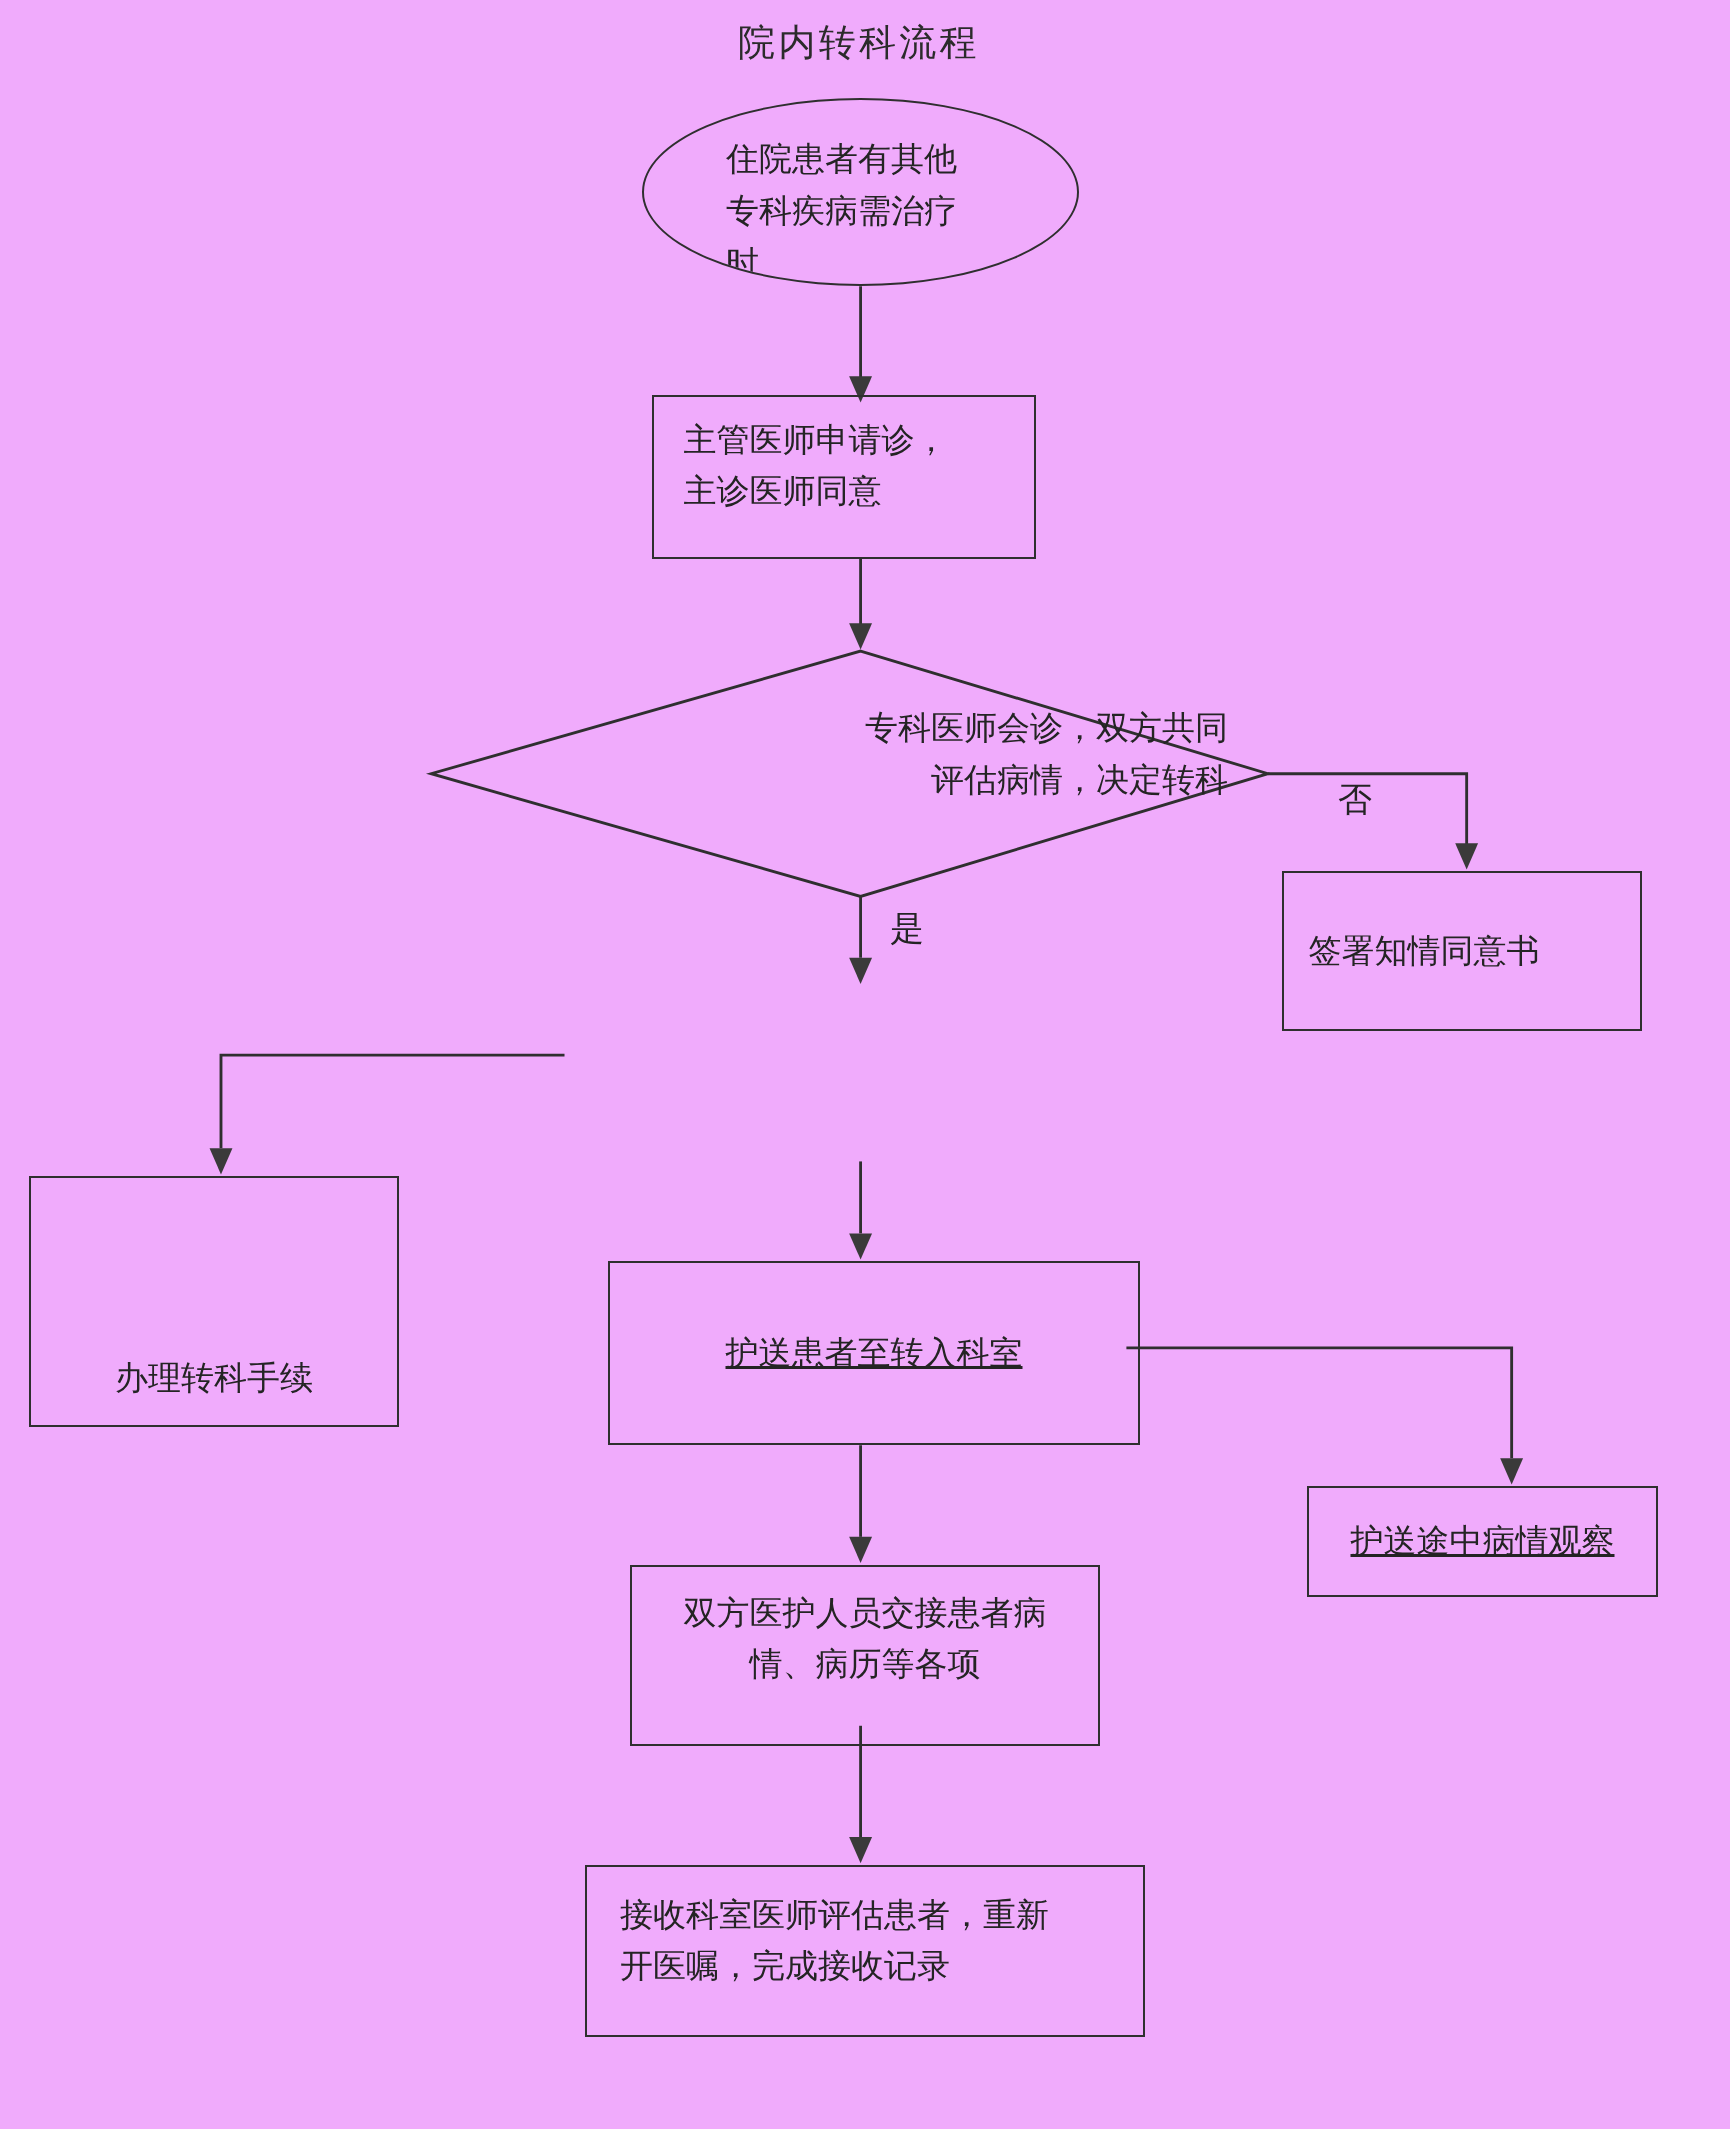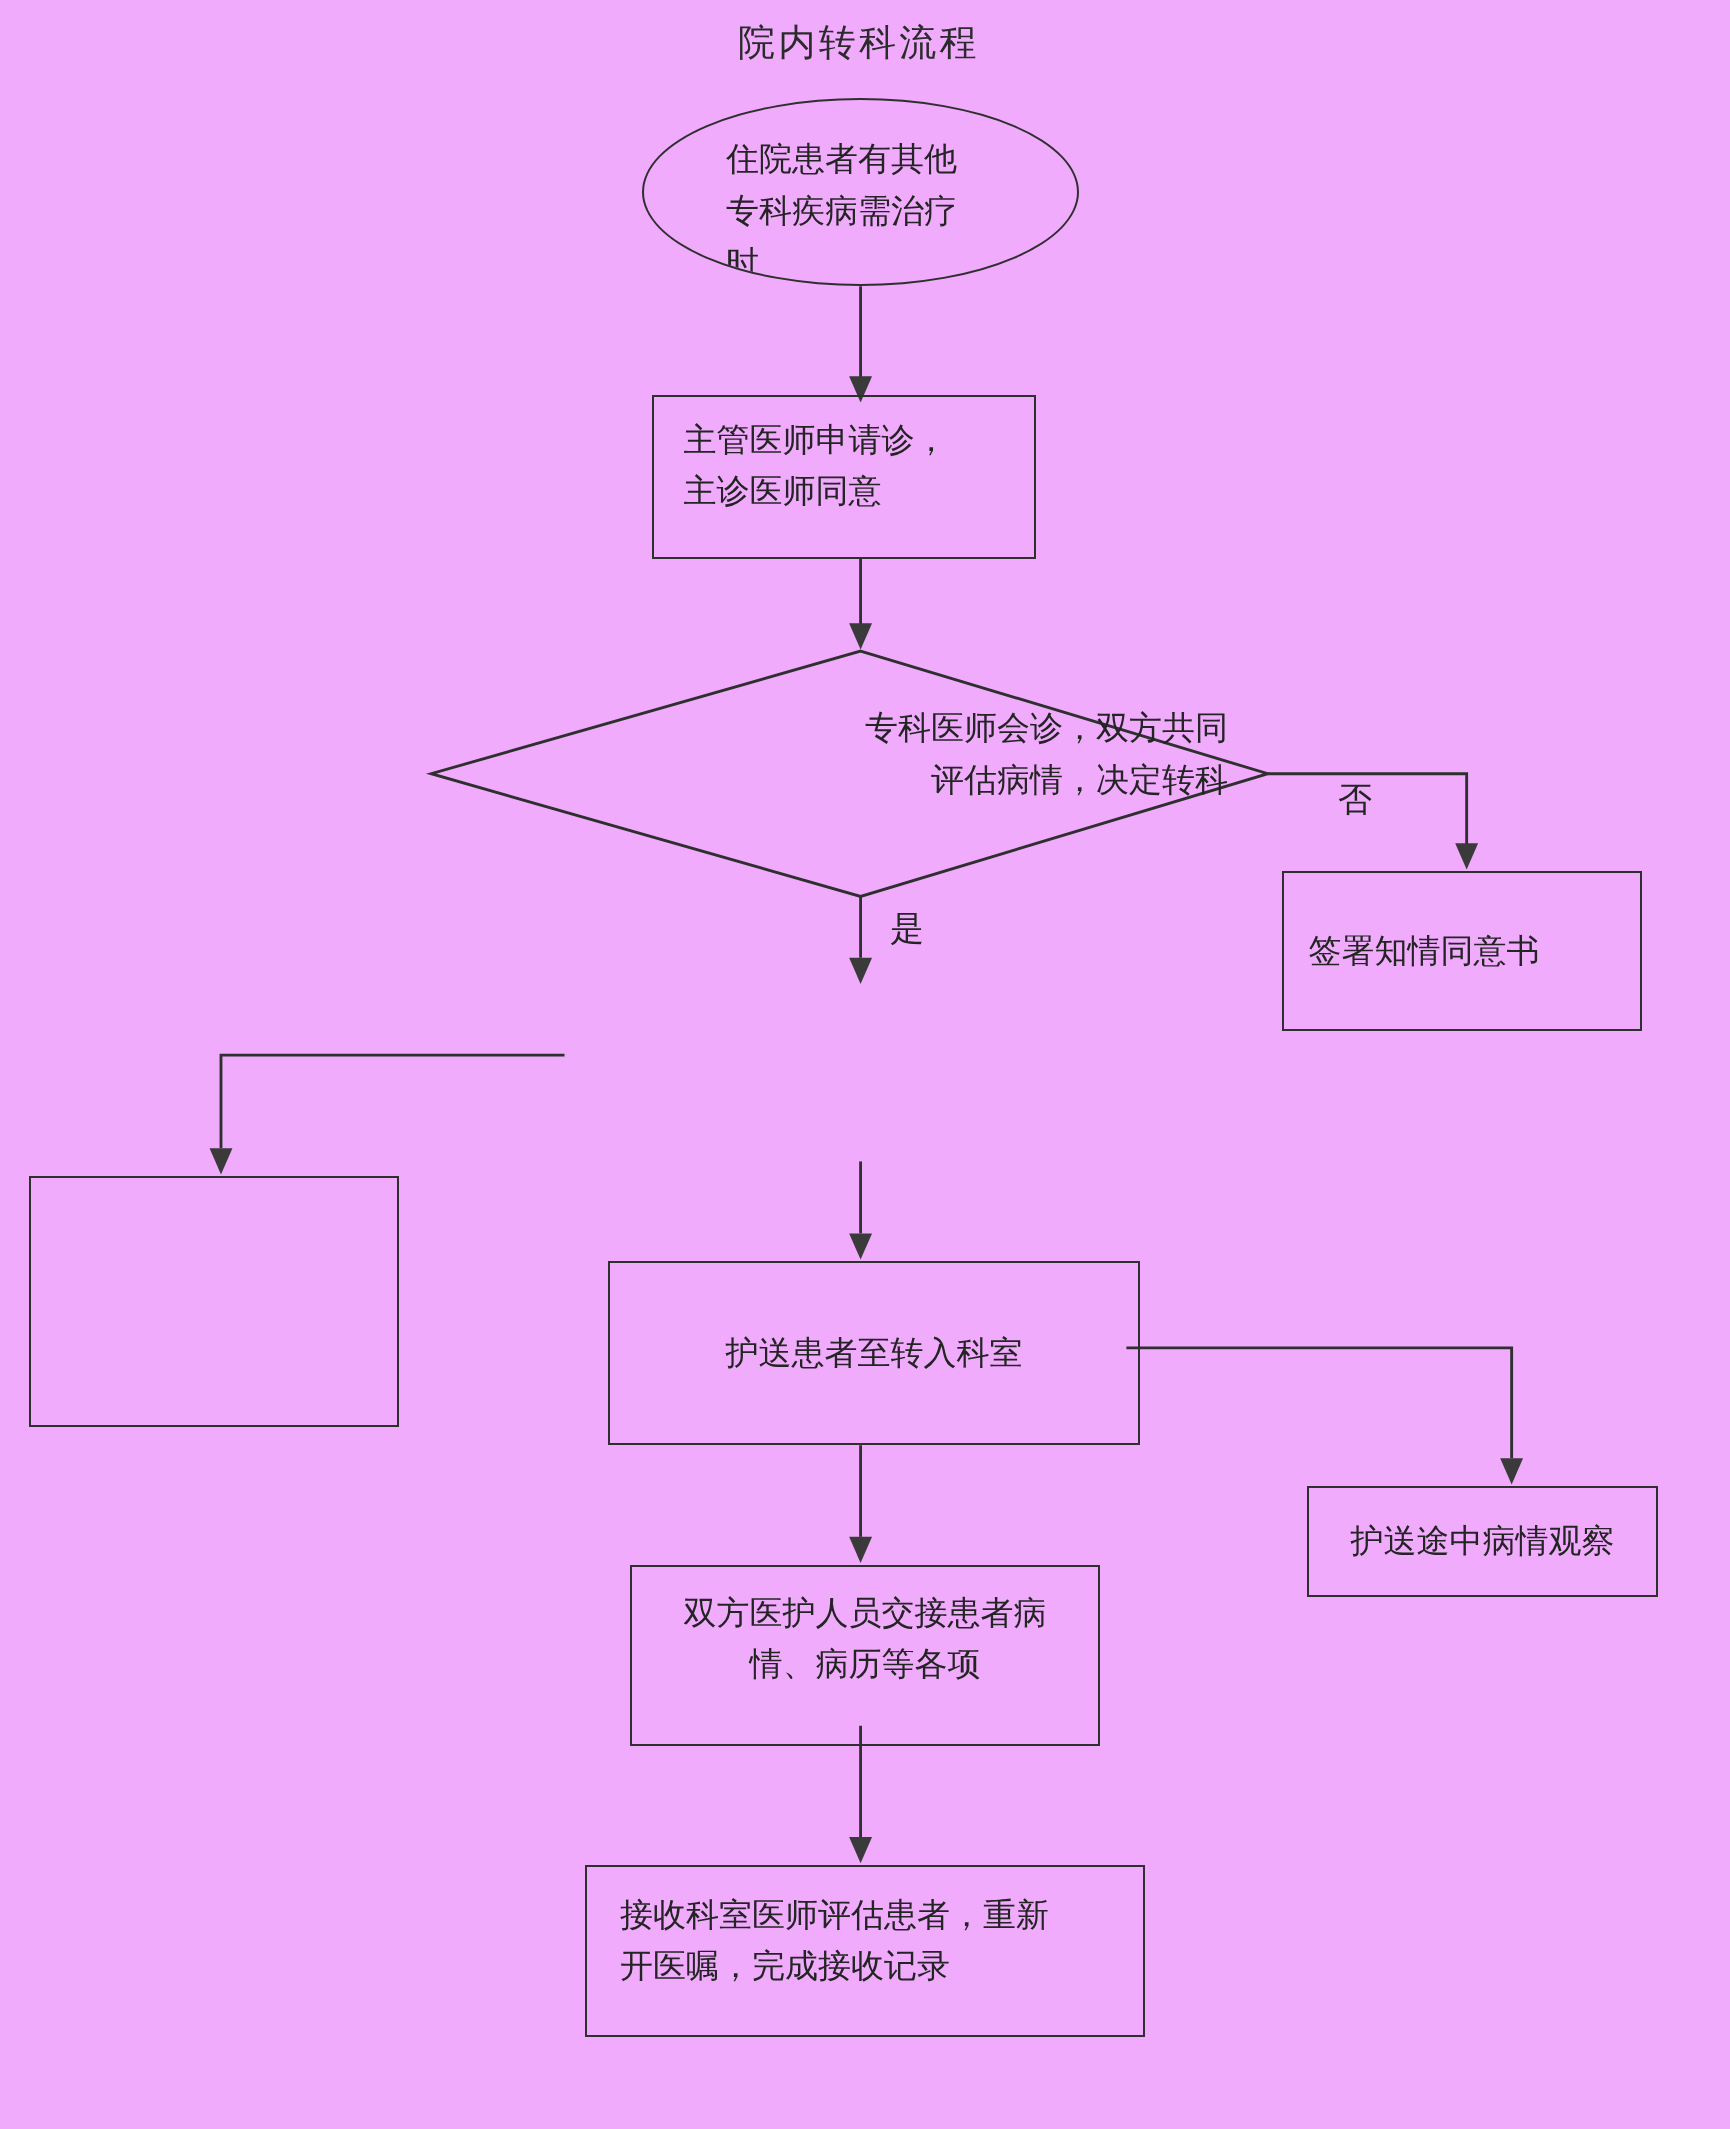--- a/index.html
+++ b/index.html
@@ -30,20 +30,21 @@
     text-align: center;
     font-size: 37px;
     letter-spacing: 3.3px;
     color: #2b2b2b;
   }
   .node {
     position: absolute;
     border: 2.5px solid #2f2f2f;
     box-sizing: border-box;
     background: transparent;
+    text-decoration: underline;
   }
   .ellipse {
     border-radius: 50%;
     overflow: hidden;
   }
   .node-text {
     position: absolute;
     font-size: 33px;
     line-height: 51px;
     color: #242424;
@@ -109,20 +110,21 @@
 
   <div class="branch-label" style="left:1338px; top:777px;">否</div>
   <div class="branch-label" style="left:890px; top:906px;">是</div>
 
   <div class="node" style="left:1282px; top:871px; width:360px; height:160px;">
     <div class="node-text" style="left:24.5px; top:53px;">签署知情同意书</div>
   </div>
 
 
   <div class="node" style="left:29px; top:1176px; width:370px; height:251px;">
+    <div class="node-text" style="left:0; top:175px; width:100%; text-align:center;">办理转科手续</div>
   </div>
 
   <div class="node flex-center" style="left:595px; top:1261px; width:532px; height:184px;margin-left:13px;">
     <div class="node-text" style="position:static;">护送患者至转入科室</div>
   </div>
 
   <div class="node flex-center" style="left:1307px; top:1486px; width:351px; height:111px;">
     <div class="node-text" style="position:static;">护送途中病情观察</div>
   </div>
 

